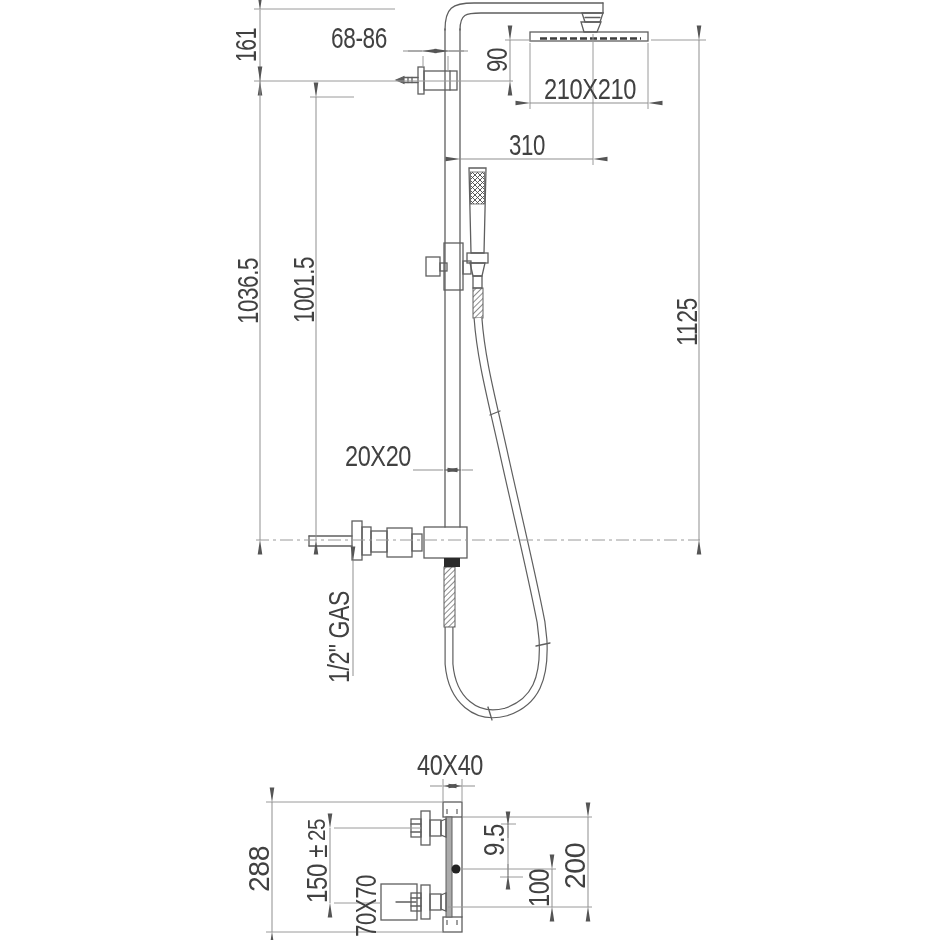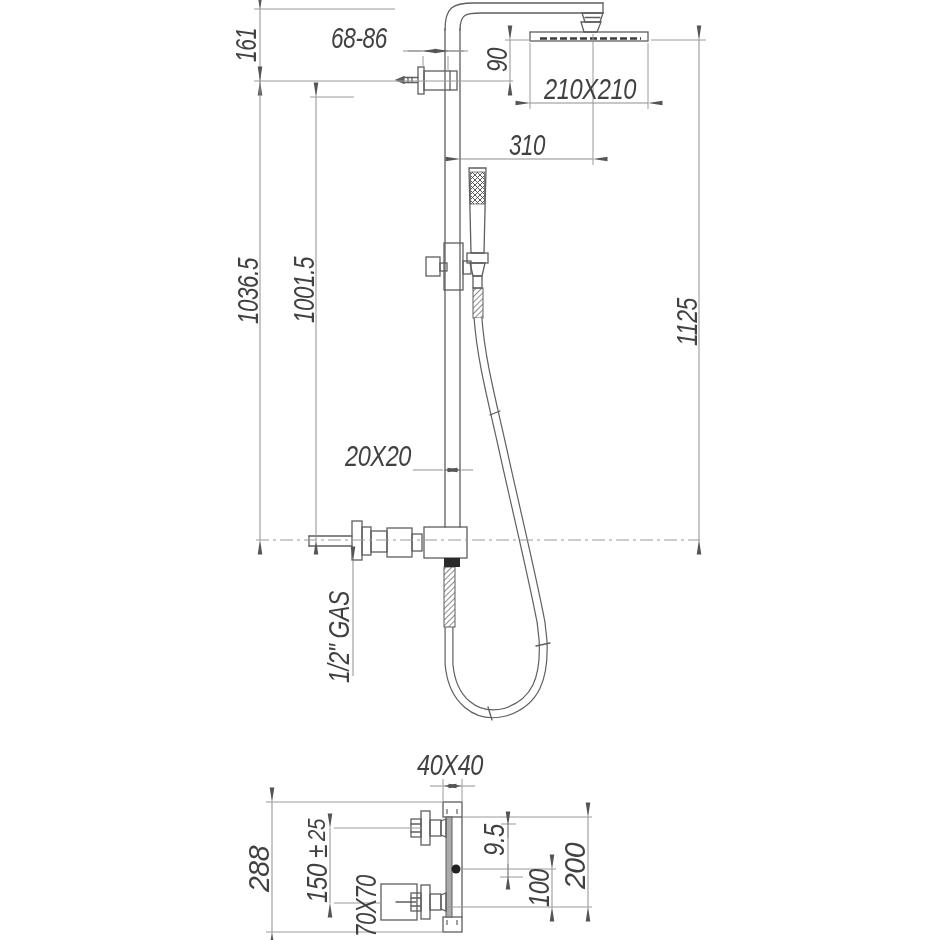--- a/index.html
+++ b/index.html
@@ -1,16 +1,16 @@
 <!DOCTYPE html>
 <html><head>
 <meta charset="utf-8">
 <style>
   html,body{margin:0;padding:0;background:#ffffff;width:940px;height:940px;overflow:hidden;}
-  .stage{position:relative;width:940px;height:664px;background:#fff;font-style:italic;}
+  .stage{position:relative;width:940px;height:664px;background:#fff;}
   svg{position:absolute;left:0;top:0;}
   .part{stroke:#5f5f5f;stroke-width:1.3;fill:none;stroke-linecap:round;}
   .partfill{stroke:#5f5f5f;stroke-width:1.1;}
   .ext{stroke:#9a9a9a;stroke-width:1;fill:none;}
   .dim{stroke:#8f8f8f;stroke-width:1;fill:none;}
   .cl{stroke:#9a9a9a;stroke-width:1;fill:none;stroke-dasharray:13 4 3 4;}
   .nozzle{stroke:#3c3c3c;stroke-width:2.6;fill:none;stroke-dasharray:7 3;}
   .dim-label{font-family:"Liberation Sans","DejaVu Sans",sans-serif;font-size:30px;fill:#414141;letter-spacing:-0.5px;}
   .dim-label.small{font-size:24px;}
   .tick{stroke:#5f5f5f;stroke-width:1.2;}

